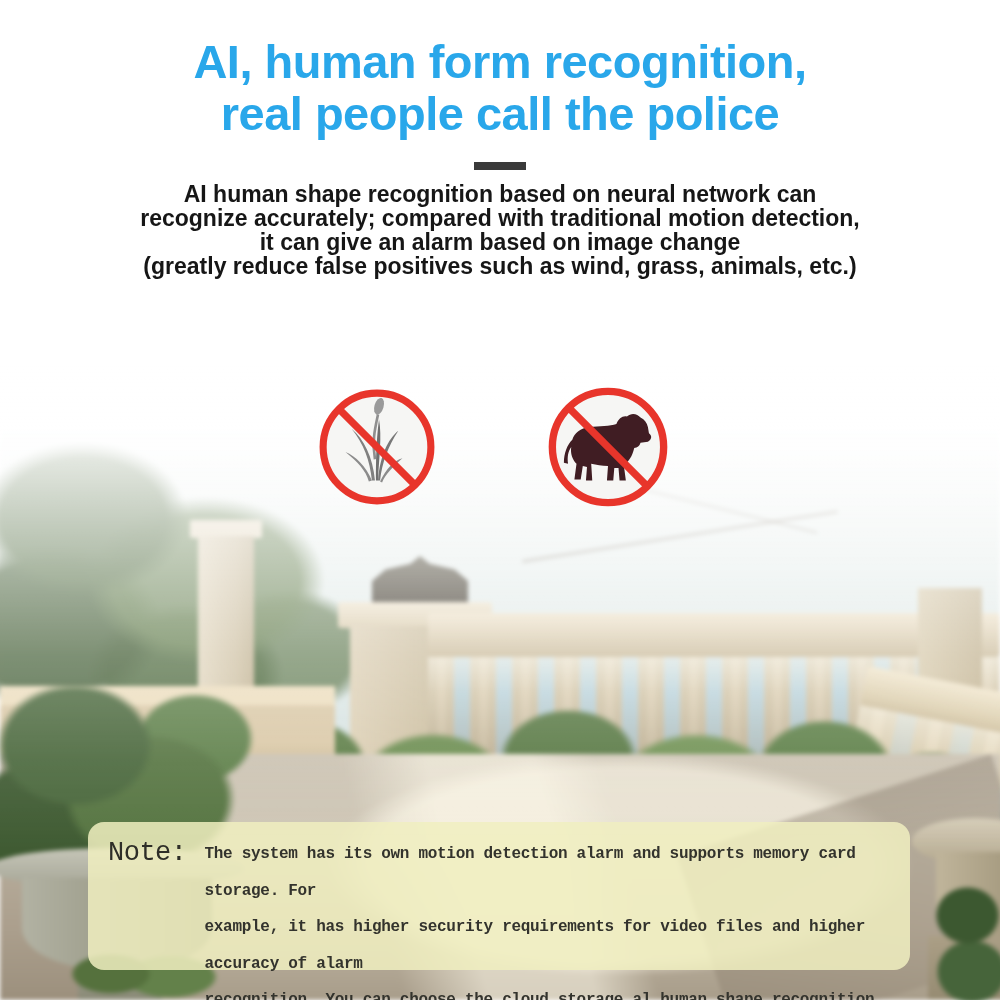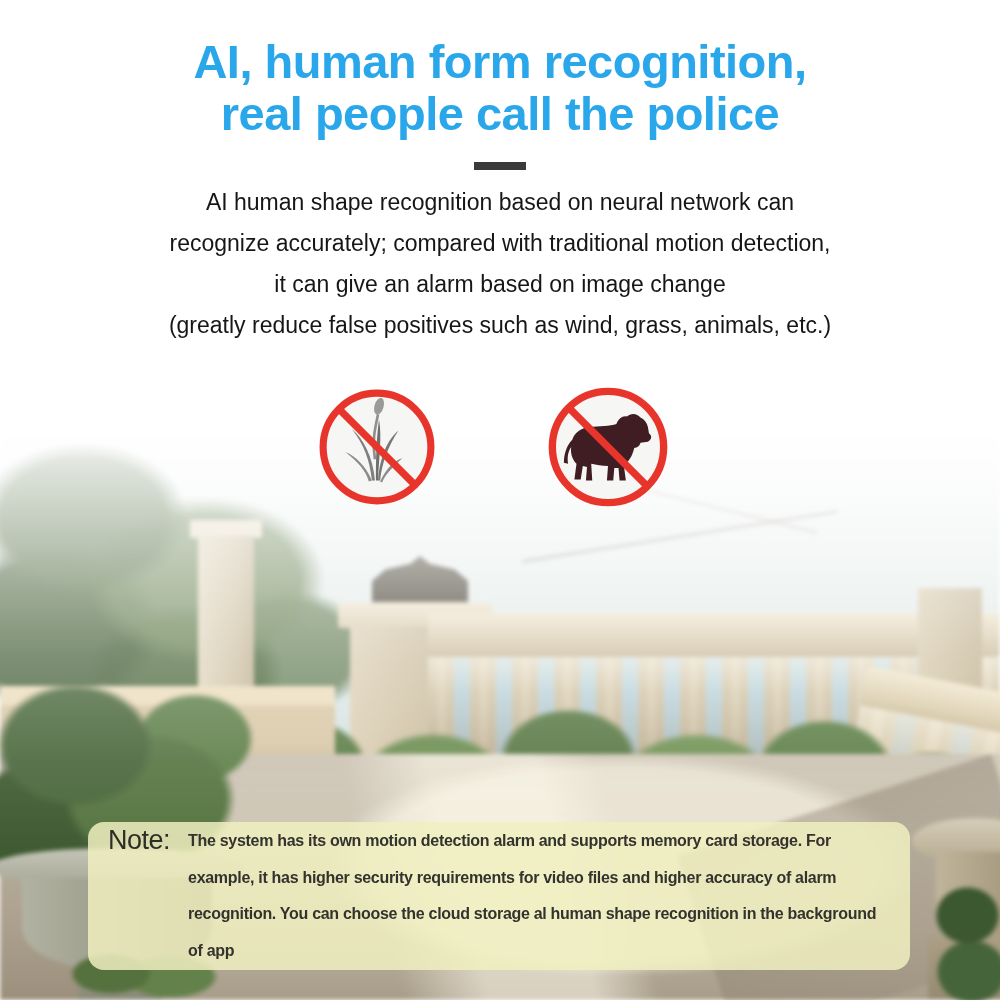--- a/index.html
+++ b/index.html
@@ -107,35 +107,35 @@
       rgba(255,255,255,.1) 430px,
       rgba(255,255,255,0) 530px);}
 
   
   .header{position:absolute;left:0;top:0;width:1000px;text-align:center;z-index:4;}
   .title{
     margin:36px 0 0 0;font-size:47px;line-height:52px;font-weight:700;
     letter-spacing:-0.5px;color:#29a7ea;white-space:pre-line;}
   .divider{width:52px;height:8px;background:#3a3a3a;margin:22px auto 0 auto;}
   .description{
-    margin:12px auto 4px auto;font-size:23px;line-height:41px;font-weight:400;
+    margin:12px auto 4px auto;font-size:23px;line-height:24px;font-weight:700;
     color:#161616;white-space:pre-line;}
 
   
   .icon-wrap{position:absolute;z-index:4;}
   .icon-no-grass{left:316px;top:386px;width:122px;height:122px;}
   .icon-no-dog{left:545px;top:384px;width:126px;height:126px;}
   .icon-wrap svg{width:100%;height:100%;display:block;}
 
   
   .note{
     position:absolute;left:88px;top:822px;width:822px;height:148px;z-index:5;
     background:rgba(240,238,192,.85);border-radius:16px;
-    box-sizing:border-box;padding:1px 16px 0 20px;
-    display:flex;align-items:flex-start;gap:8px;}
+    box-sizing:border-box;padding:14px 16px 0 20px;
+    display:flex;align-items:flex-start;gap:8px;font-family:Liberation Mono, monospace;}
   .note-label{font-size:27px;font-weight:400;color:#2e2e28;letter-spacing:-0.5px;flex:0 0 auto;margin-top:2px;}
   .note-text{
     margin:10px;font-size:16px;line-height:36.5px;font-weight:700;letter-spacing:-0.3px;
     color:#33332d;white-space:pre-line;margin-top:0;}
 </style>
 </head>
 <body>
 
 <div class="page">
 

